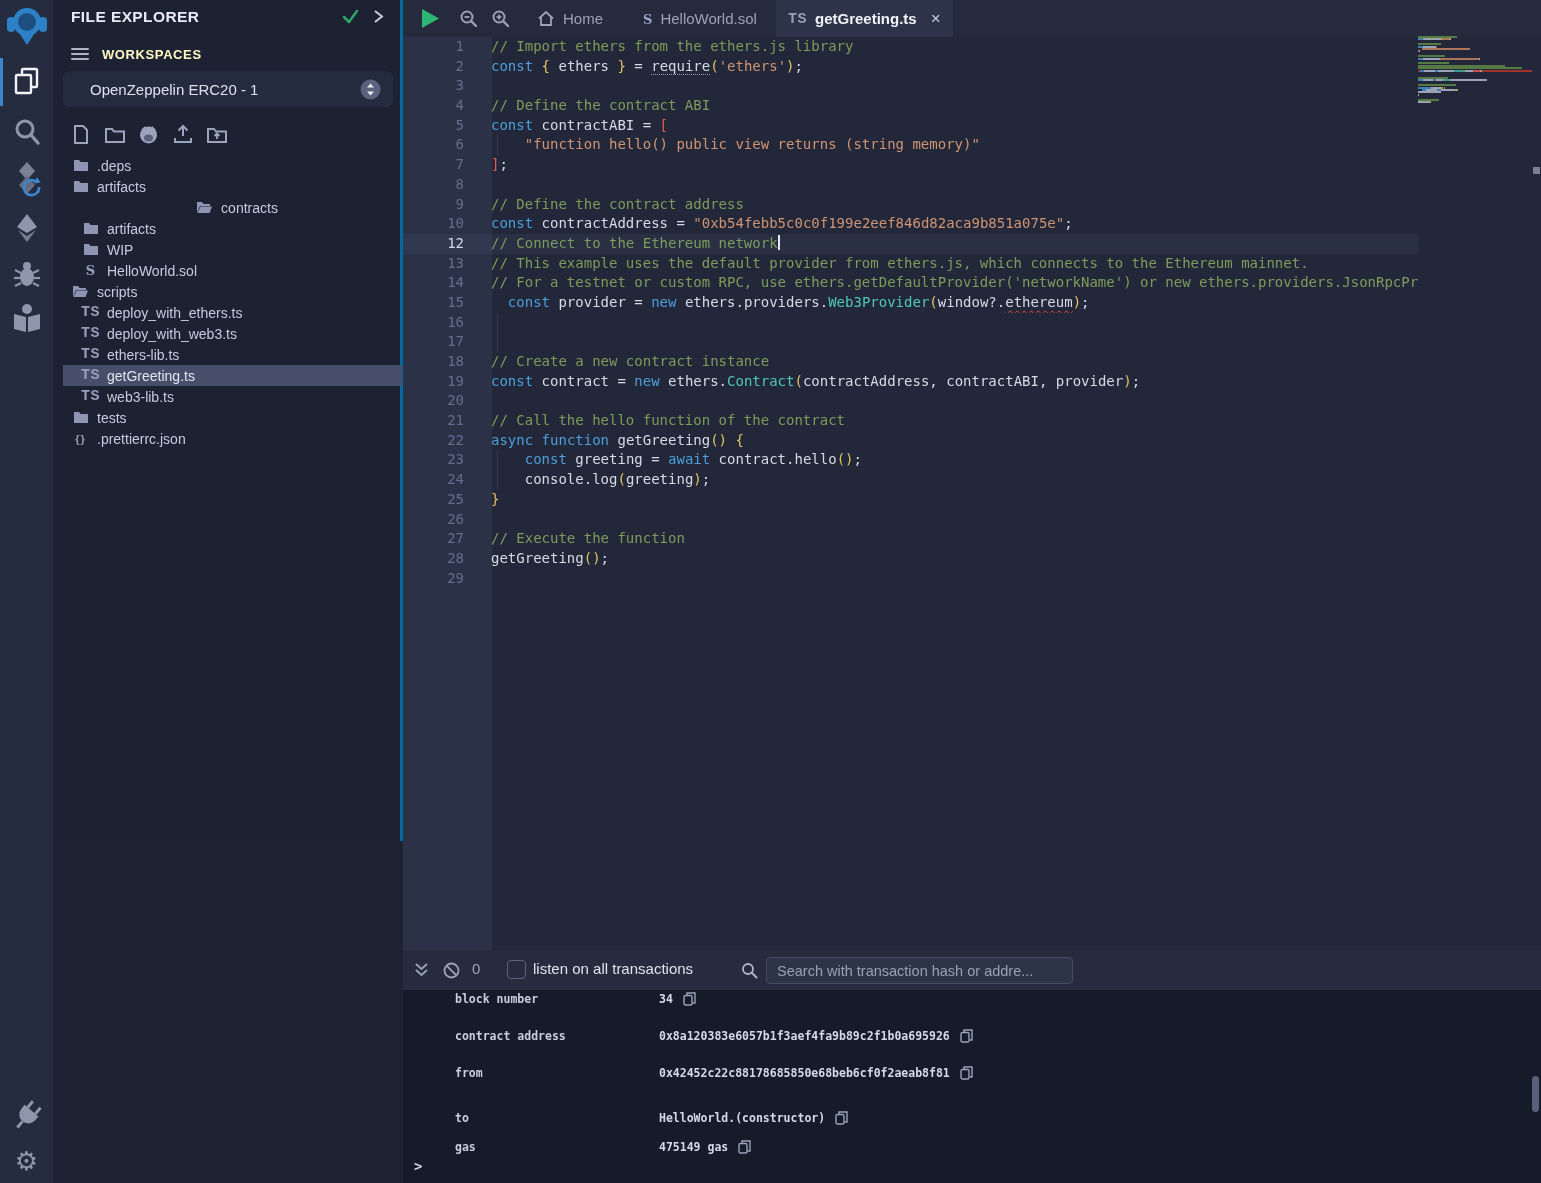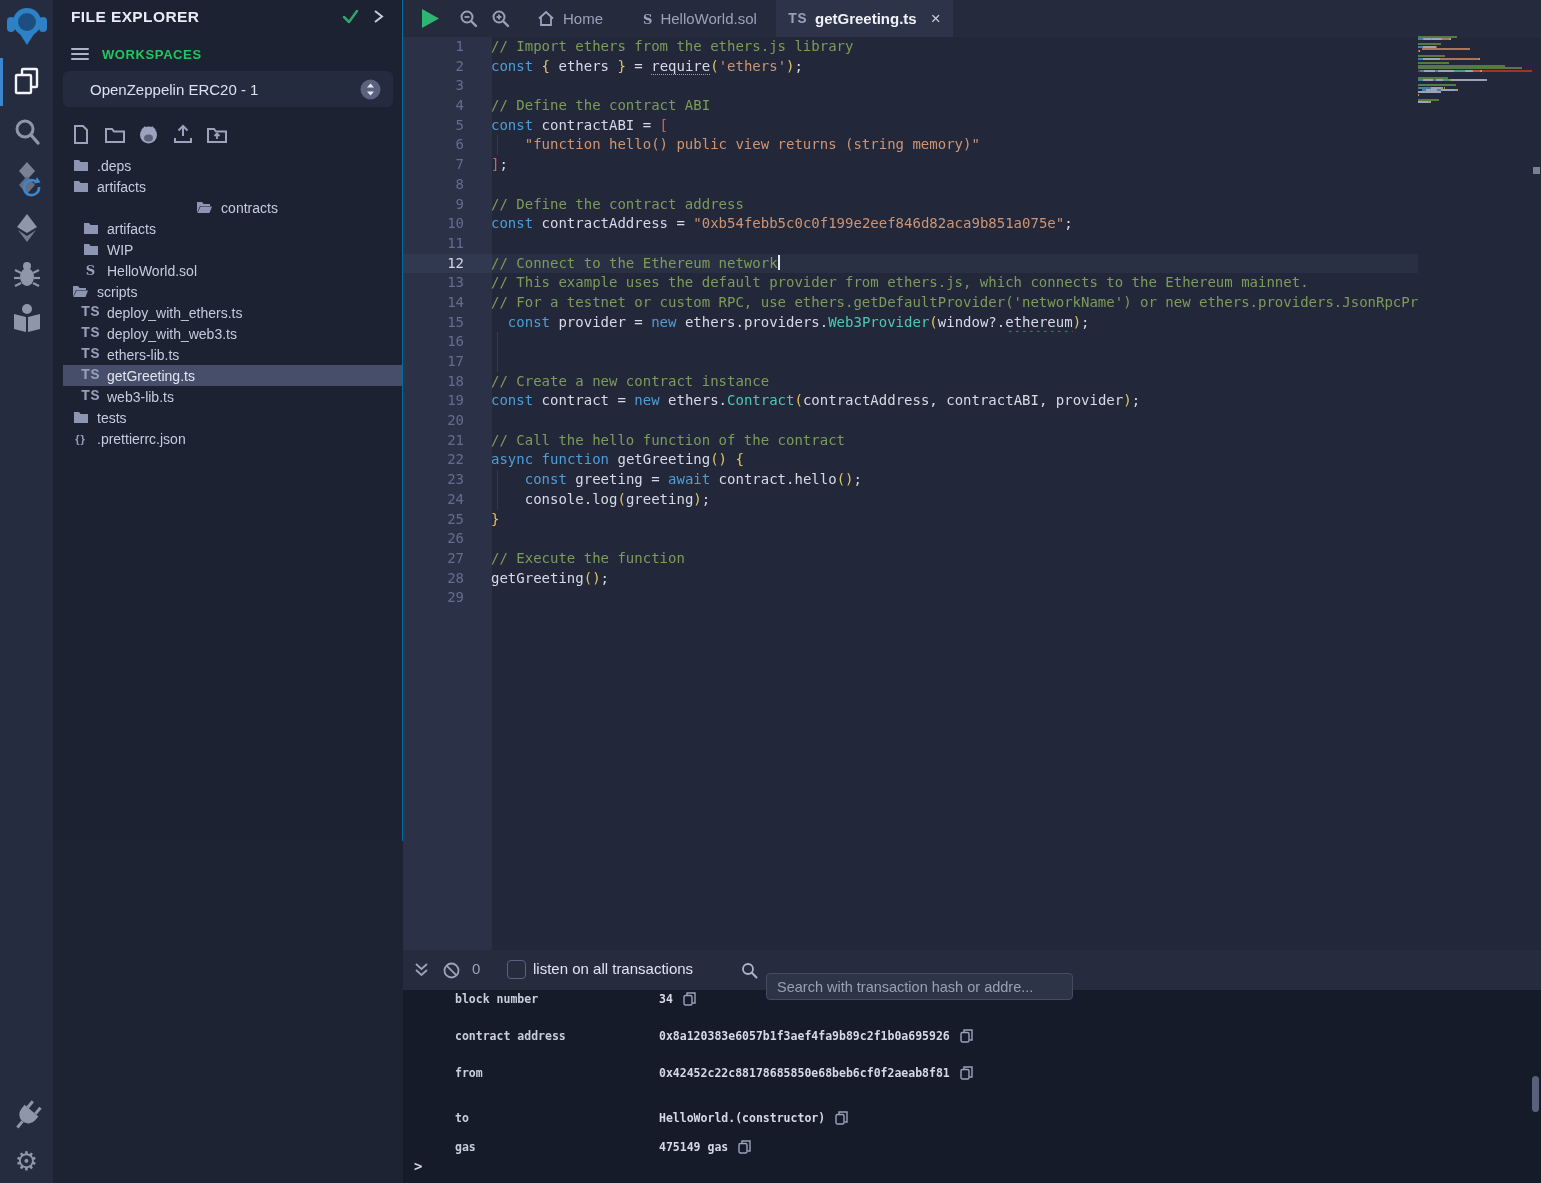--- a/index.html
+++ b/index.html
@@ -11,27 +11,27 @@
   }
   svg { display:block; }
 
   
   #iconbar { position:absolute; left:0; top:0; width:53px; height:1183px; background:#262c3f; z-index:5; }
   .ib-item { position:absolute; left:0; width:53px; display:flex; justify-content:center; }
   .ib-active-bar { position:absolute; left:0; top:58px; width:3px; height:48px; background:#3b86cd; }
   .glyph-gear { font-size:26px; color:#8f96ab; line-height:1; }
 
   
-  #explorer { position:absolute; left:53px; top:0; width:350px; height:841px; background:#1c2232; border-right:1px solid #0369a1; }
+  #explorer { position:absolute; left:53px; top:0; width:350px; height:841px; background:#1c2232; border-right:3px solid #0369a1; }
   .ex-title { position:absolute; left:18px; top:8px; font-size:15.5px; font-weight:700; letter-spacing:.4px; color:#e9ebf5; }
   .ex-check { position:absolute; left:288px; top:8px; }
   .ex-chev  { position:absolute; left:318px; top:8px; }
   .ws-row { position:absolute; left:18px; top:45px; display:flex; align-items:center; gap:13px; }
   .hamburger div { width:18px; height:2px; background:#aeb4c8; margin:3px 0; border-radius:1px; }
-  .ws-label { font-size:13px; font-weight:700; letter-spacing:.6px; color:#22c55e; }
+  .ws-label { font-size:13px; font-weight:700; letter-spacing:.6px; color:#fef9c3; }
   .ws-select { position:absolute; left:10px; top:71px; width:330px; height:36px; background:#242b3e; border-radius:6px;
     display:flex; align-items:center; padding:0 12px 0 27px; cursor:pointer;gap:16px; }
   .ws-name { font-size:15px; color:#dde1ee; flex:1; }
   .ex-toolbar { position:absolute; left:15px; top:122px; display:flex; gap:9px; }
   .ex-toolbar .tbi { width:25px; height:24px; display:flex; align-items:center; justify-content:center; cursor:pointer; }
 
   #tree { position:absolute; left:0; top:155px; width:350px; }
   .trow { height:21px; display:flex; align-items:center; gap:8px; margin-left:10px; width:339px; cursor:pointer;
     font-size:14px; color:#c6cbdd; white-space:nowrap; }
   .trow.sel { background:#474e69; color:#e2e5f0; }
@@ -383,21 +383,20 @@
       <div class="crow"><span class="ln">1</span><span class="lc"><span class="tok-cm">// Import ethers from the ethers.js library</span></span></div>
       <div class="crow"><span class="ln">2</span><span class="lc"><span class="tok-kw">const</span><span class="tok-df"> </span><span class="tok-yl">{</span><span class="tok-df"> ethers </span><span class="tok-yl">}</span><span class="tok-df"> = </span><span class="tok-rq">require</span><span class="tok-yl">(</span><span class="tok-st">'ethers'</span><span class="tok-yl">)</span><span class="tok-df">;</span></span></div>
       <div class="crow"><span class="ln">3</span><span class="lc"></span></div>
       <div class="crow"><span class="ln">4</span><span class="lc"><span class="tok-cm">// Define the contract ABI</span></span></div>
       <div class="crow"><span class="ln">5</span><span class="lc"><span class="tok-kw">const</span><span class="tok-df"> contractABI = </span><span class="tok-rd">[</span></span></div>
       <div class="crow guide"><span class="ln">6</span><span class="lc"><span class="tok-df">    </span><span class="tok-st">"function hello() public view returns (string memory)"</span></span></div>
       <div class="crow"><span class="ln">7</span><span class="lc"><span class="tok-rd">]</span><span class="tok-df">;</span></span></div>
       <div class="crow"><span class="ln">8</span><span class="lc"></span></div>
       <div class="crow"><span class="ln">9</span><span class="lc"><span class="tok-cm">// Define the contract address</span></span></div>
       <div class="crow"><span class="ln">10</span><span class="lc"><span class="tok-kw">const</span><span class="tok-df"> contractAddress = </span><span class="tok-st">"0xb54febb5c0c0f199e2eef846d82aca9b851a075e"</span><span class="tok-df">;</span></span></div>
-      <div class="crow"><span class="ln">11</span><span class="lc"></span></div>
       <div class="crow active"><span class="ln">12</span><span class="lc"><span class="tok-cm">// Connect to the Ethereum network</span><span class="cursor"></span></span></div>
       <div class="crow"><span class="ln">13</span><span class="lc"><span class="tok-cm">// This example uses the default provider from ethers.js, which connects to the Ethereum mainnet.</span></span></div>
       <div class="crow"><span class="ln">14</span><span class="lc"><span class="tok-cm">// For a testnet or custom RPC, use ethers.getDefaultProvider('networkName') or new ethers.providers.JsonRpcProvider</span></span></div>
       <div class="crow"><span class="ln">15</span><span class="lc"><span class="tok-df">  </span><span class="tok-kw">const</span><span class="tok-df"> provider = </span><span class="tok-kw">new</span><span class="tok-df"> ethers.providers.</span><span class="tok-cl">Web3Provider</span><span class="tok-yl">(</span><span class="tok-df">window?.</span><span class="tok-er">ethereum</span><span class="tok-yl">)</span><span class="tok-df">;</span></span></div>
       <div class="crow guide"><span class="ln">16</span><span class="lc"></span></div>
       <div class="crow guide"><span class="ln">17</span><span class="lc"></span></div>
       <div class="crow"><span class="ln">18</span><span class="lc"><span class="tok-cm">// Create a new contract instance</span></span></div>
       <div class="crow"><span class="ln">19</span><span class="lc"><span class="tok-kw">const</span><span class="tok-df"> contract = </span><span class="tok-kw">new</span><span class="tok-df"> ethers.</span><span class="tok-cl">Contract</span><span class="tok-yl">(</span><span class="tok-df">contractAddress, contractABI, provider</span><span class="tok-yl">)</span><span class="tok-df">;</span></span></div>
       <div class="crow"><span class="ln">20</span><span class="lc"></span></div>
       <div class="crow"><span class="ln">21</span><span class="lc"><span class="tok-cm">// Call the hello function of the contract</span></span></div>
@@ -555,21 +554,21 @@
     </span>
     <span class="th-abs" id="t-count" style="left:69px; top:10px">0</span>
     <span class="th-abs" id="t-checkbox" style="left:104px; top:10px"></span>
     <span class="th-abs" id="t-listen" style="left:130px; top:10px">listen on all transactions</span>
     <span class="th-abs" style="left:338px; top:12px">
       <svg width="17" height="17" viewBox="0 0 17 17">
         <circle cx="7" cy="7" r="5" fill="none" stroke="#aeb4c8" stroke-width="1.8"></circle>
         <line x1="10.8" y1="10.8" x2="15.5" y2="15.5" stroke="#aeb4c8" stroke-width="2" stroke-linecap="round"></line>
       </svg>
     </span>
-    <input class="th-abs" id="t-search" style="left: 363px; top: 7px; margin-top: 16px;" type="text" placeholder="Search with transaction hash or addre...">
+    <input class="th-abs" id="t-search" style="left: 363px; top: 7px;" type="text" placeholder="Search with transaction hash or addre...">
   </div>
   <div id="t-rows">
       <div class="t-row" style="top: 41px; left: 0px; width: 100%; height: 16px;">
         <span class="t-label">block number</span>
         <span class="t-val"><span>34</span><svg class="copybtn" width="13" height="14" viewBox="0 0 13 14">
             <rect x="1" y="3.5" width="8" height="9.5" rx="1.5" fill="none" stroke="#9aa3ba" stroke-width="1.4"></rect>
             <path d="M4 3.5 V1 H12 V11 H9.5" fill="none" stroke="#9aa3ba" stroke-width="1.4"></path>
           </svg></span>
       </div>
       <div class="t-row" style="top: 78px; left: 0px; width: 100%; height: 16px;">

